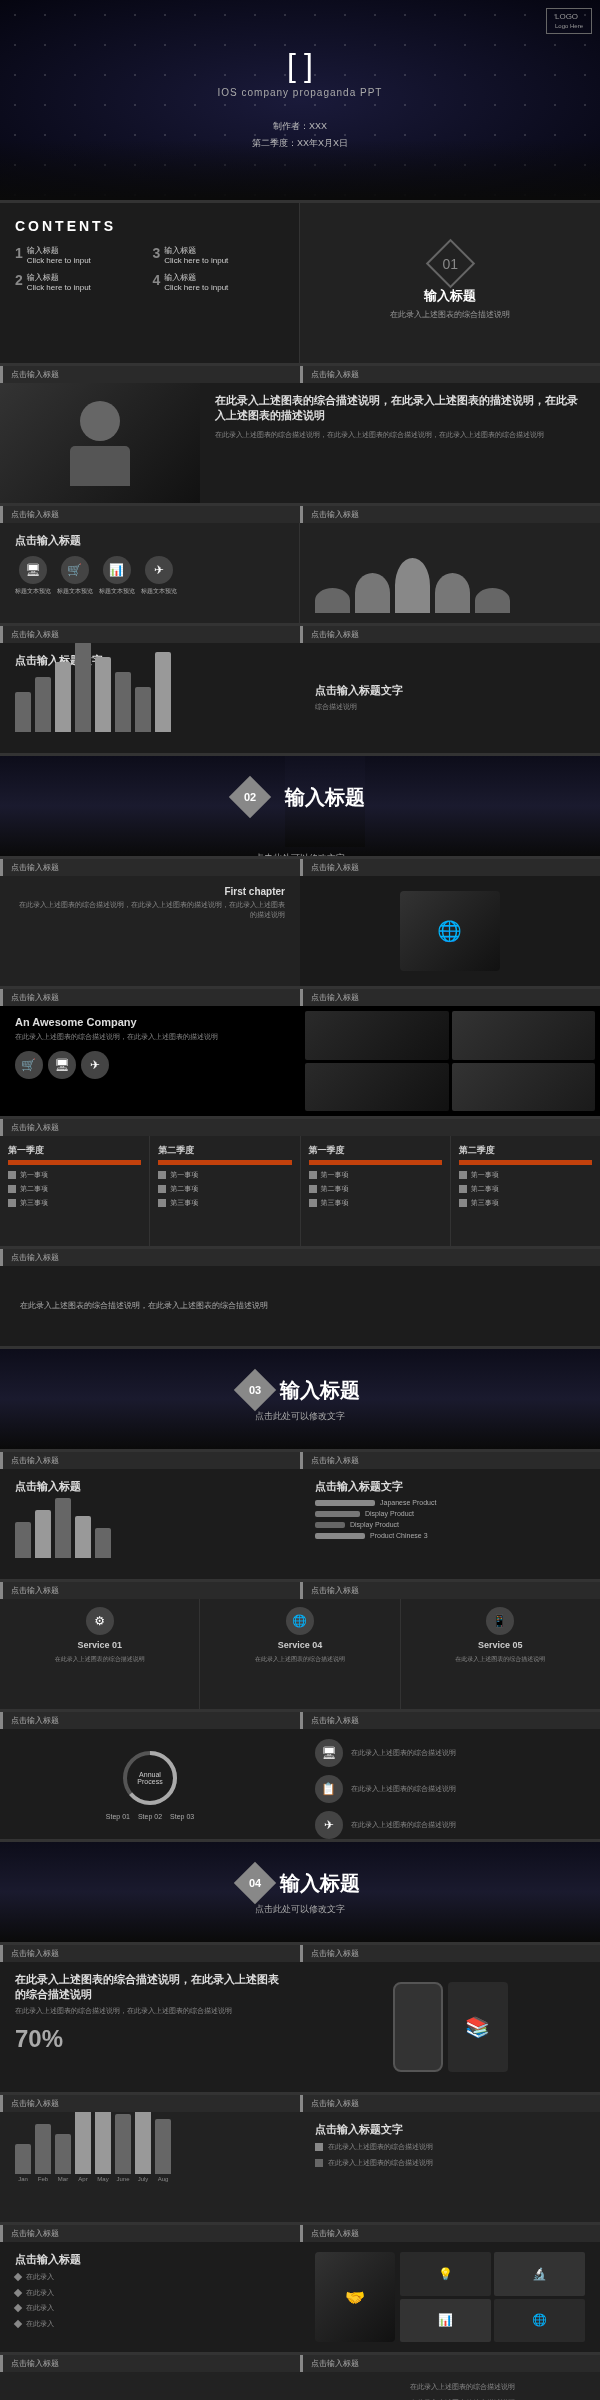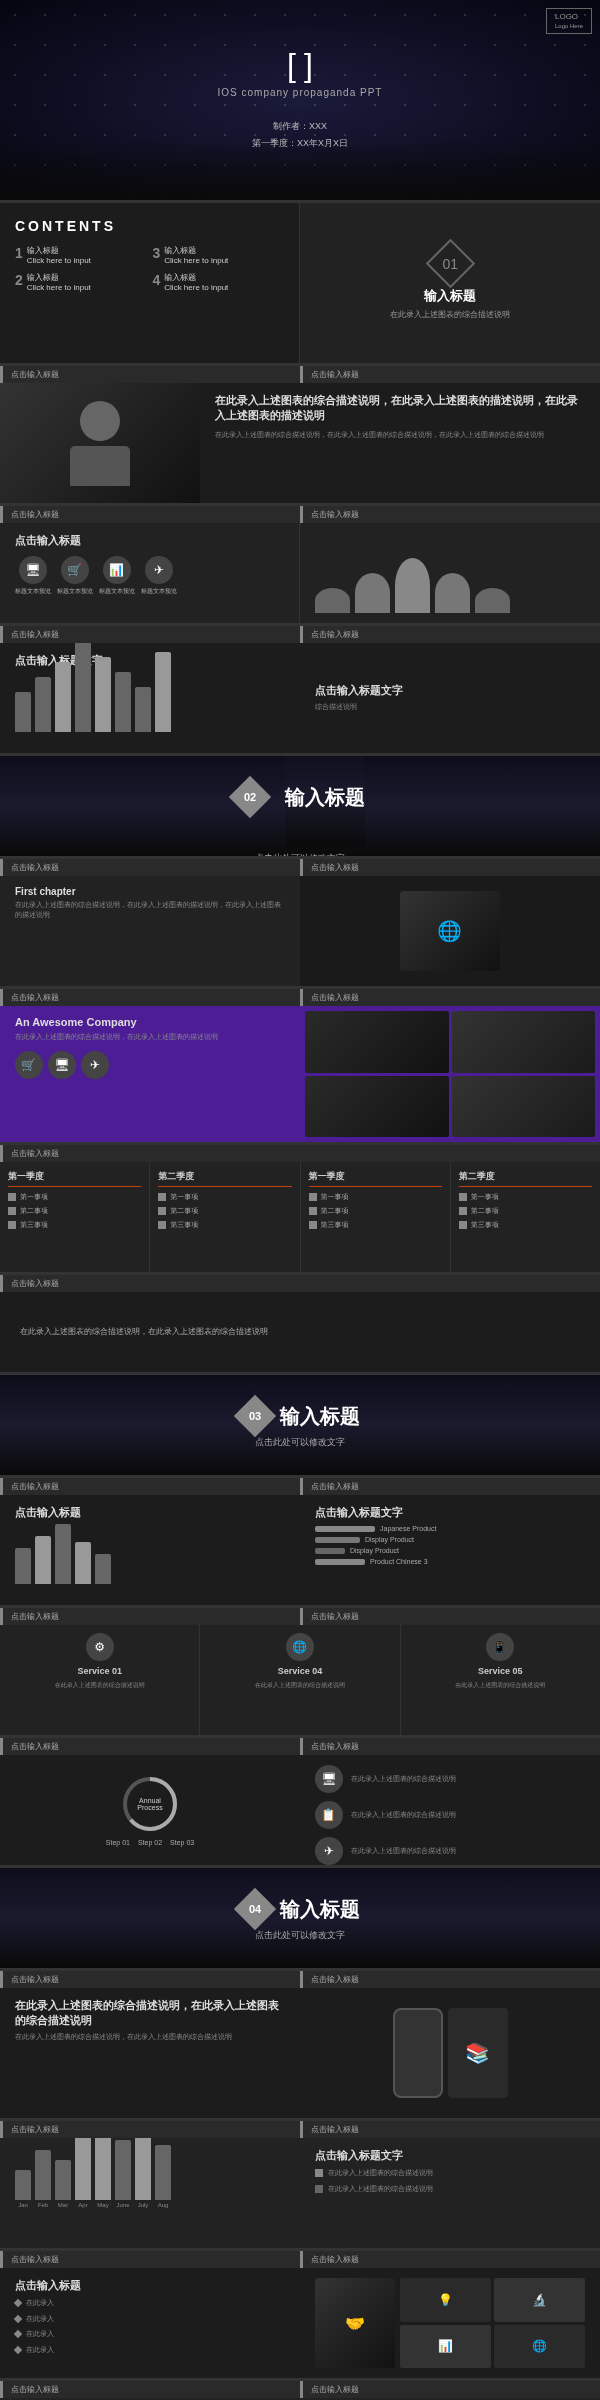--- a/index.html
+++ b/index.html
@@ -284,20 +284,21 @@
 
     
     .slide-8 {
       height: 110px;
       background: #222;
       display: flex;
     }
     .slide-8 .left {
       width: 300px;
       padding: 10px 15px;
+      text-align: right;
     }
     .slide-8 .right {
       width: 300px;
       padding: 10px 15px;
       background: #1a1a1a;
     }
     .chapter-item {
       margin-bottom: 10px;
     }
     .chapter-title {
@@ -315,21 +316,21 @@
       flex: 1;
       padding: 8px;
       border-right: 1px solid #333;
     }
     .quarter-title {
       font-size: 9px;
       font-weight: bold;
       color: #ccc;
       margin-bottom: 5px;
       padding-bottom: 3px;
-      border-bottom: 1px solid #c2410c;
+      border-bottom: 5px solid #c2410c;
     }
     .quarter-item {
       display: flex;
       align-items: center;
       gap: 4px;
       margin-bottom: 4px;
     }
     .quarter-dot {
       width: 8px; height: 8px;
       background: #888;
@@ -411,21 +412,21 @@
     <span>LOGO</span><br>
     <span style="font-size:6px;">Logo Here</span>
   </div>
   <div class="title-bracket">
     <span class="bracket">[</span>
     <span class="bracket">]</span>
   </div>
   <div class="sub-title">IOS company propaganda PPT</div>
   <div class="meta">
     <div>制作者：XXX</div>
-    <div>第一季度：XX年X月X日</div>
+    <div>第二季度：XX年X月X日</div>
   </div>
   <div class="silhouette"></div>
 </div>
 
 <div class="slide-divider"></div>
 
 <div class="slide slide-2">
   <div class="left">
     <div class="contents-title">CONTENTS</div>
     <div class="contents-grid">
@@ -585,21 +586,21 @@
     <div style="width:100px;height:80px;background:linear-gradient(135deg,#333,#111);display:flex;align-items:center;justify-content:center;font-size:20px;color:#555;border-radius:4px;">🌐</div>
   </div>
 </div>
 
 <div class="slide-divider"></div>
 
 <div style="background:#2a2a2a; display:flex;">
   <div style="flex:1; padding:3px 8px; font-size:8px; color:#aaa; border-left:3px solid #888;">点击输入标题</div>
   <div style="flex:1; padding:3px 8px; font-size:8px; color:#aaa; border-left:3px solid #888;">点击输入标题</div>
 </div>
-<div class="slide" style="height:136px; background:#4c1d95; display:flex;">
+<div class="slide" style="height:110px; background:#000000; display:flex;">
   <div style="width:300px; padding:10px 15px;">
     <div class="heading-sm">An Awesome Company</div>
     <div class="text-xs">在此录入上述图表的综合描述说明，在此录入上述图表的描述说明</div>
     <div style="display:flex; gap:5px; margin-top:8px;">
       <div class="icon-circle">🛒</div>
       <div class="icon-circle">🖥</div>
       <div class="icon-circle">✈</div>
     </div>
   </div>
   <div style="width:300px; padding:5px; display:grid; grid-template-columns:1fr 1fr; grid-template-rows:1fr 1fr; gap:3px;">
@@ -811,20 +812,21 @@
 <div class="slide-divider"></div>
 
 <div style="background:#2a2a2a; display:flex;">
   <div style="flex:1; padding:3px 8px; font-size:8px; color:#aaa; border-left:3px solid #888;">点击输入标题</div>
   <div style="flex:1; padding:3px 8px; font-size:8px; color:#aaa; border-left:3px solid #888;">点击输入标题</div>
 </div>
 <div class="slide slide-17">
   <div style="width:300px; padding:10px 15px;">
     <div class="heading-sm">在此录入上述图表的综合描述说明，在此录入上述图表的综合描述说明</div>
     <div class="text-xs">在此录入上述图表的综合描述说明，在此录入上述图表的综合描述说明</div>
+    <div style="font-size:24px; font-weight:bold; color:#aaa; margin-top:8px;">70%</div>
   </div>
   <div style="width:300px; padding:5px; display:flex; align-items:center; justify-content:center;">
     <div style="width:50px;height:90px;background:#333;border-radius:8px;border:2px solid #555;"></div>
     <div style="width:60px;height:90px;background:#2a2a2a;border-radius:4px;margin-left:5px; display:flex;align-items:center;justify-content:center;font-size:20px;">📚</div>
   </div>
 </div>
 
 <div class="slide-divider"></div>
 
 <div style="background:#2a2a2a; display:flex;">

